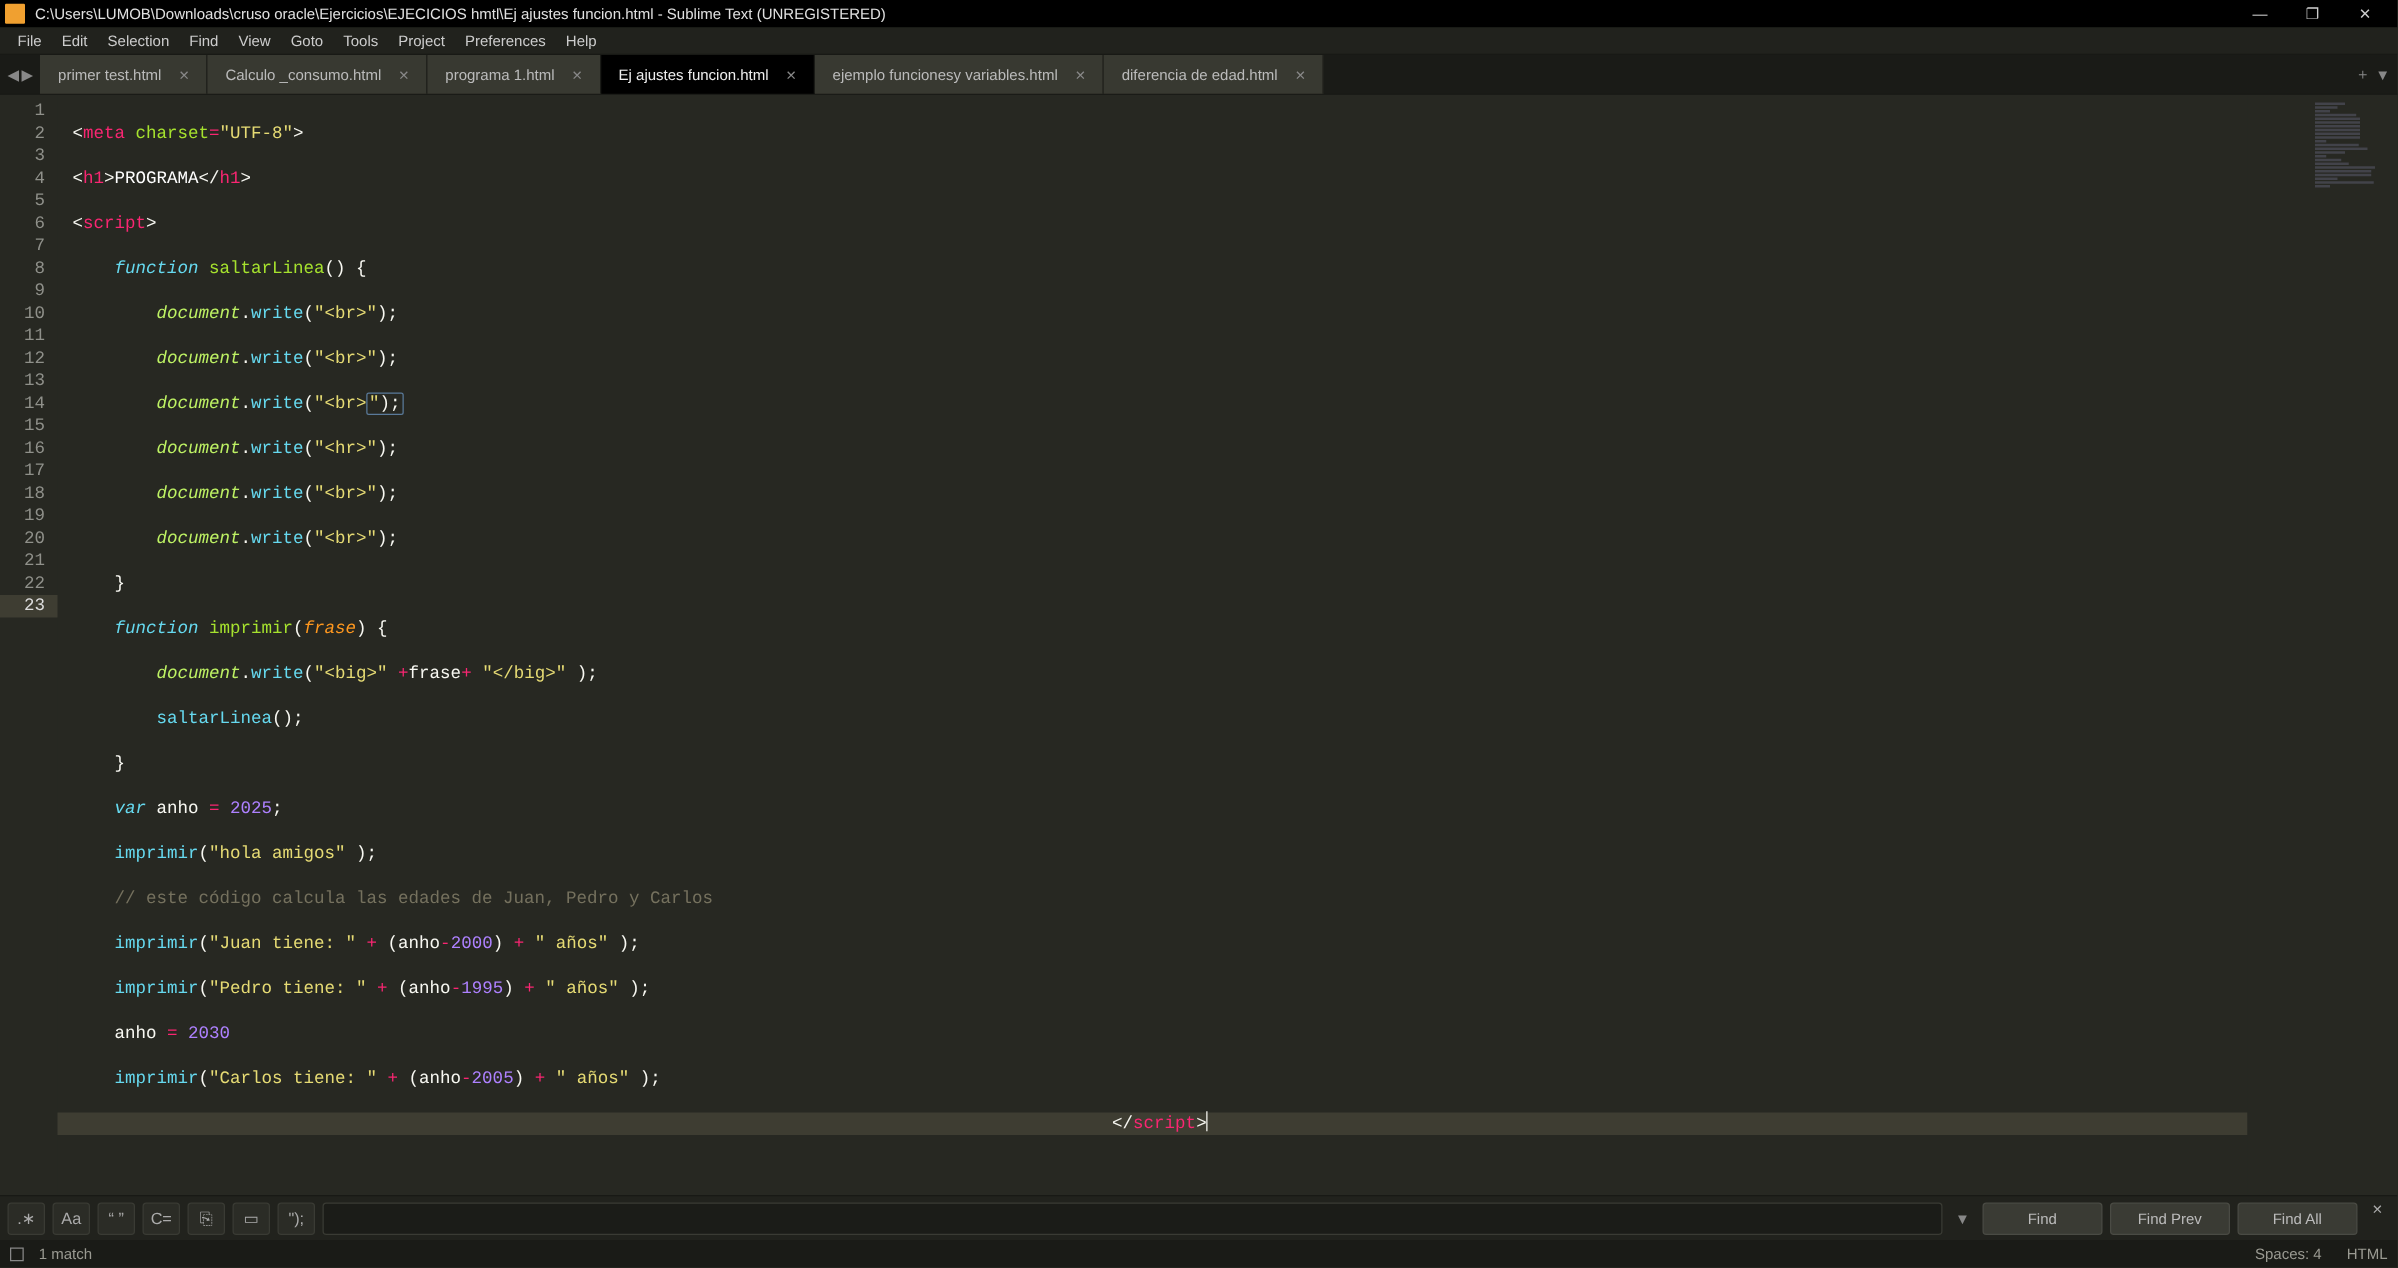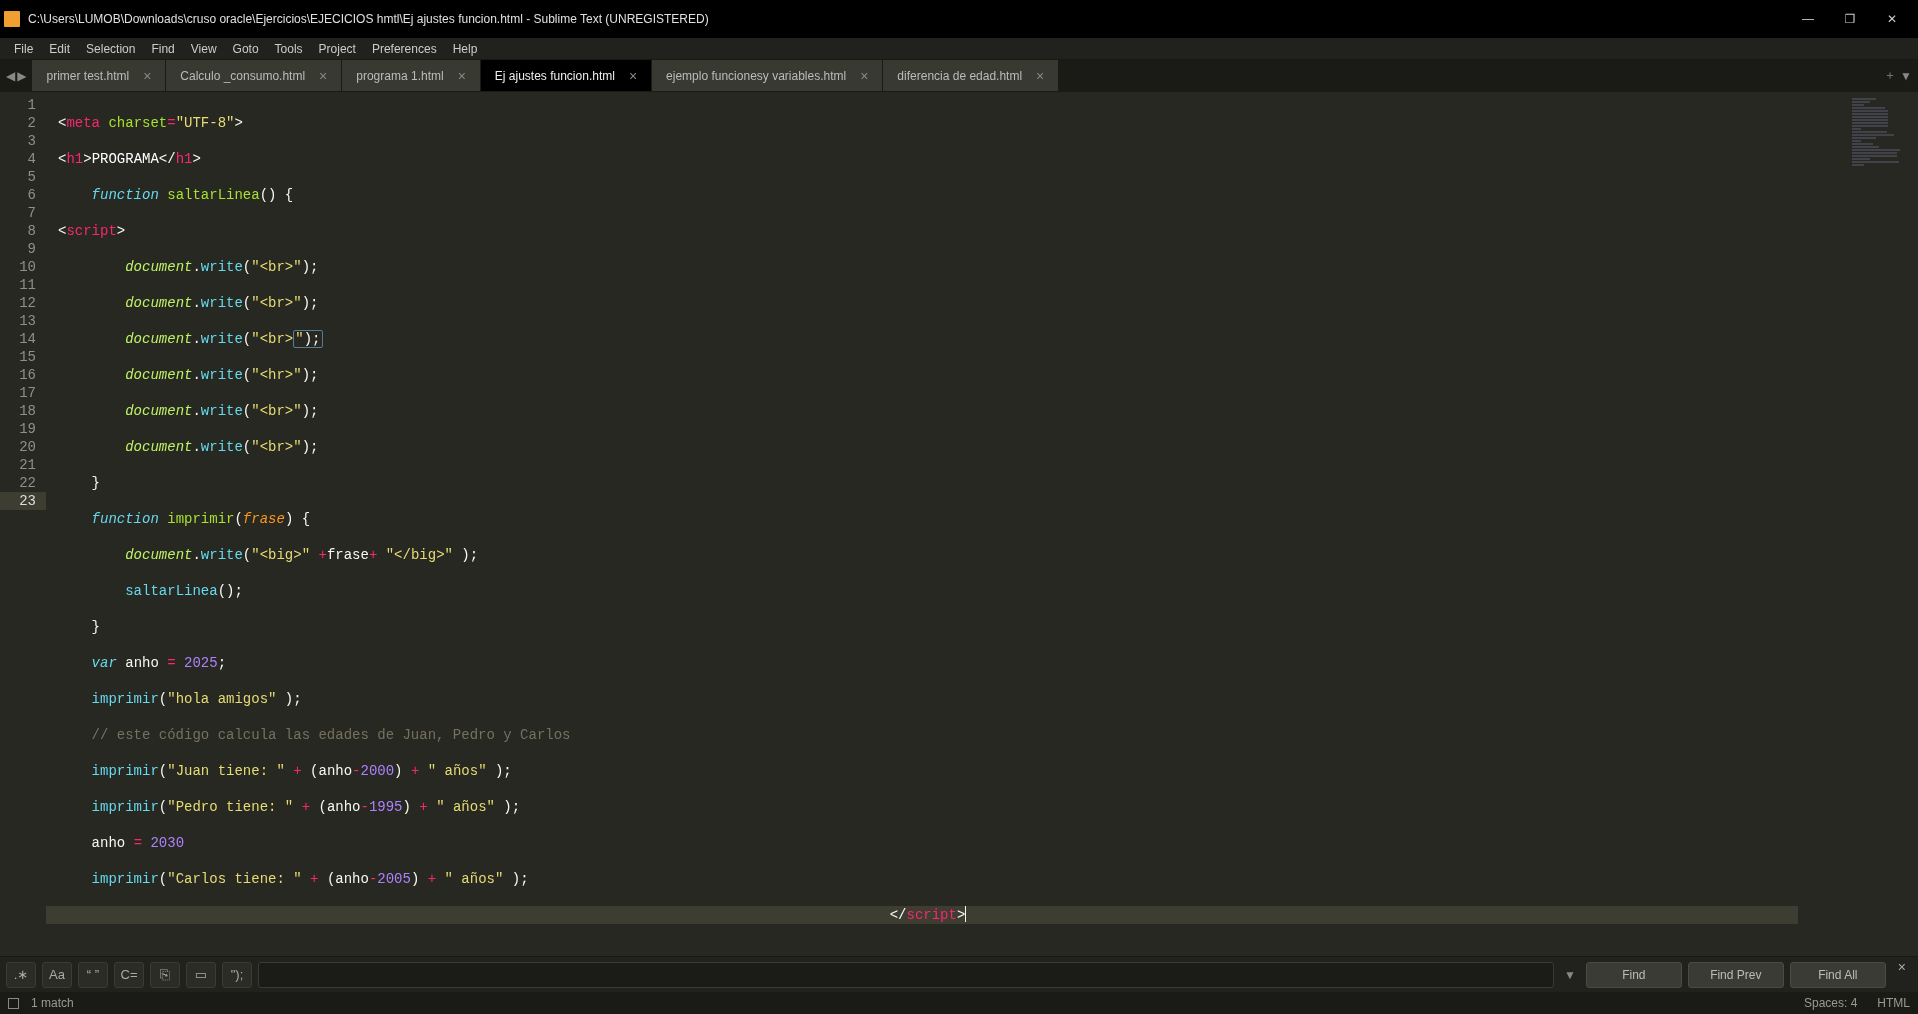--- a/index.html
+++ b/index.html
@@ -8,21 +8,21 @@
   background: #272822;
   color: #f8f8f2;
   height: 100vh;
   overflow: hidden;
   display: flex;
   flex-direction: column;
   font-size: 13px;
 }
 .title-bar {
   background: #000;
-  height: 38px;
+  height: 22px;
   display: flex;
   align-items: center;
   padding: 0 4px;
   color: #e0e0e0;
   font-family: 'Segoe UI', Tahoma, sans-serif;
   font-size: 12px;
 }
 .title-bar-icon {
   width: 16px; height: 16px;
   background: #f0a030;
@@ -316,22 +316,22 @@
     <div class="ln">18</div>
     <div class="ln mod">19</div>
     <div class="ln mod">20</div>
     <div class="ln mod">21</div>
     <div class="ln mod">22</div>
     <div class="ln hl">23</div>
   </div>
   <div class="code">
 <div class="line"><span class="tok-plain">&lt;</span><span class="tok-tag">meta</span> <span class="tok-attr">charset</span><span class="tok-op">=</span><span class="tok-str">"UTF-8"</span><span class="tok-plain">&gt;</span></div>
 <div class="line"><span class="tok-plain">&lt;</span><span class="tok-tag">h1</span><span class="tok-plain">&gt;</span><span class="tok-white">PROGRAMA</span><span class="tok-plain">&lt;/</span><span class="tok-tag">h1</span><span class="tok-plain">&gt;</span></div>
+<div class="line"><span class="tok-plain">&lt;</span><span class="tok-tag">script</span><span class="tok-plain">&gt;</span></div>
 <div class="line">    <span class="tok-stor">function</span> <span class="tok-func">saltarLinea</span><span class="tok-plain">() {</span></div>
-<div class="line"><span class="tok-plain">&lt;</span><span class="tok-tag">script</span><span class="tok-plain">&gt;</span></div>
 <div class="line">        <span class="tok-obj">document</span><span class="tok-plain">.</span><span class="tok-funcCall">write</span><span class="tok-plain">(</span><span class="tok-str">"&lt;br&gt;"</span><span class="tok-plain">);</span></div>
 <div class="line">        <span class="tok-obj">document</span><span class="tok-plain">.</span><span class="tok-funcCall">write</span><span class="tok-plain">(</span><span class="tok-str">"&lt;br&gt;"</span><span class="tok-plain">);</span></div>
 <div class="line">        <span class="tok-obj">document</span><span class="tok-plain">.</span><span class="tok-funcCall">write</span><span class="tok-plain">(</span><span class="tok-str">"&lt;br&gt;</span><span class="box-highlight"><span class="tok-str">"</span><span class="tok-plain">);</span></span></div>
 <div class="line">        <span class="tok-obj">document</span><span class="tok-plain">.</span><span class="tok-funcCall">write</span><span class="tok-plain">(</span><span class="tok-str">"&lt;hr&gt;"</span><span class="tok-plain">);</span></div>
 <div class="line">        <span class="tok-obj">document</span><span class="tok-plain">.</span><span class="tok-funcCall">write</span><span class="tok-plain">(</span><span class="tok-str">"&lt;br&gt;"</span><span class="tok-plain">);</span></div>
 <div class="line">        <span class="tok-obj">document</span><span class="tok-plain">.</span><span class="tok-funcCall">write</span><span class="tok-plain">(</span><span class="tok-str">"&lt;br&gt;"</span><span class="tok-plain">);</span></div>
 <div class="line">    <span class="tok-plain">}</span></div>
 <div class="line">    <span class="tok-stor">function</span> <span class="tok-func">imprimir</span><span class="tok-plain">(</span><span class="tok-param">frase</span><span class="tok-plain">) {</span></div>
 <div class="line">        <span class="tok-obj">document</span><span class="tok-plain">.</span><span class="tok-funcCall">write</span><span class="tok-plain">(</span><span class="tok-str">"&lt;big&gt;"</span> <span class="tok-op">+</span><span class="tok-plain">frase</span><span class="tok-op">+</span> <span class="tok-str">"&lt;/big&gt;"</span> <span class="tok-plain">);</span></div>
 <div class="line">        <span class="tok-funcCall">saltarLinea</span><span class="tok-plain">();</span></div>

